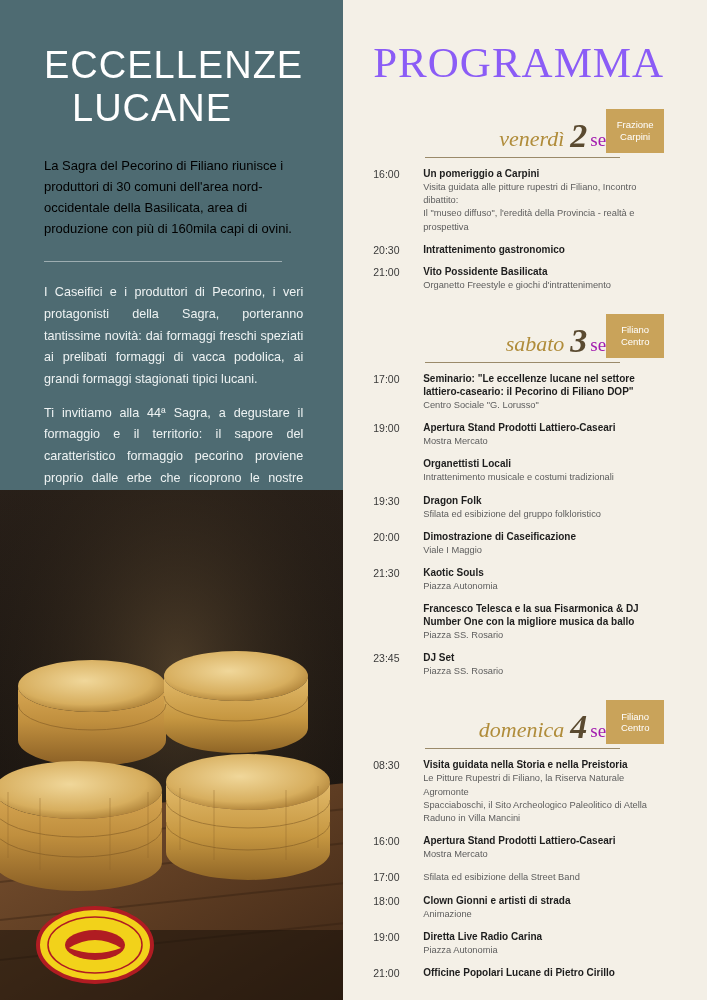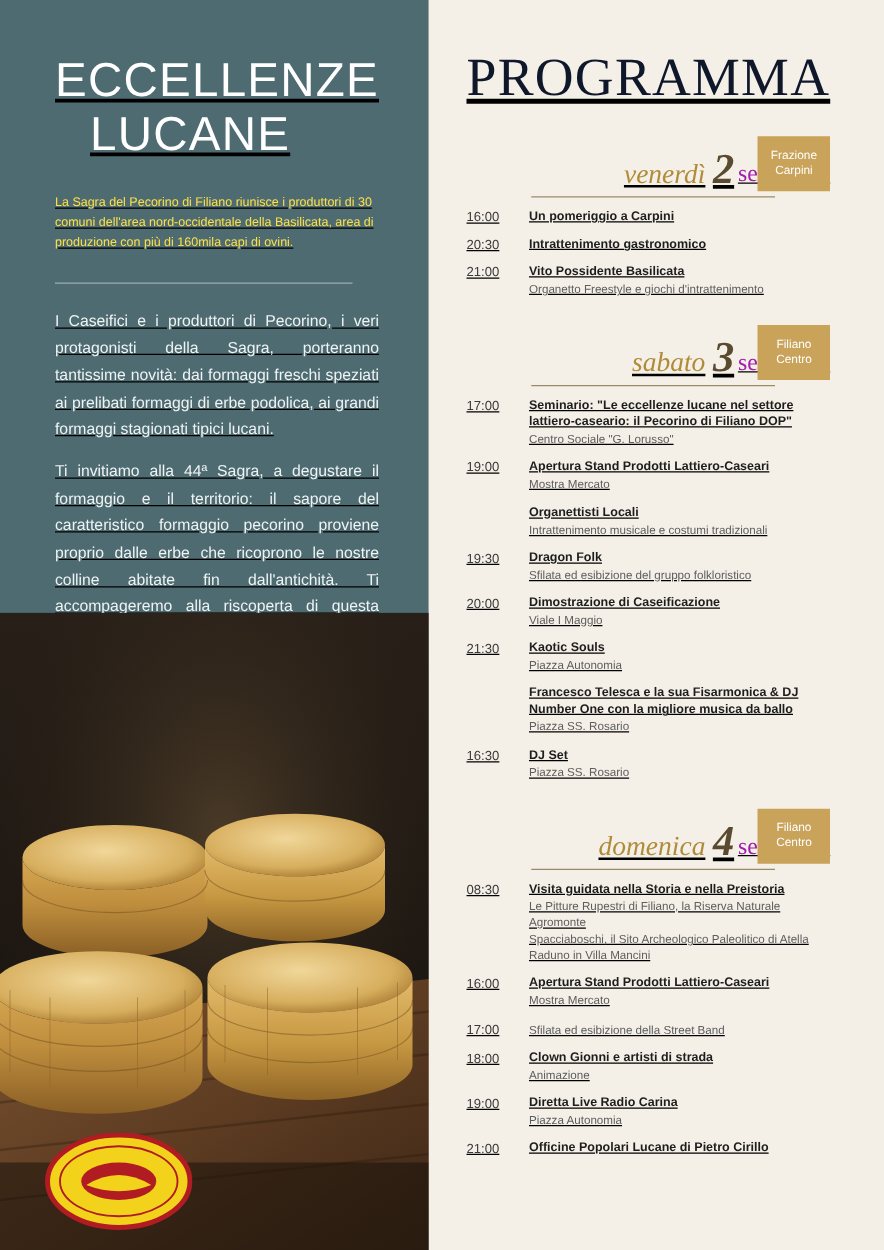--- a/index.html
+++ b/index.html
@@ -2,21 +2,21 @@
 <html><head>
 <meta charset="utf-8">
 <style>
   html,body{margin:0;padding:0;}
   body{
     width:707px;height:1000px;
     background:#f3efe6;
     font-family:"Liberation Sans", sans-serif;
     overflow:hidden;
   }
-  .page{position:relative;width:563px;height:1000px;display:flex;text-decoration:underline;}
+  .page{position:relative;width:563px;height:1000px;display:flex;}
 
   
   .left{
     width:355px;height:1000px;
     background:#4e6b72;
     position:relative;
     box-sizing:border-box;
   }
   .left-text{
     padding:44px 40px 0 44px;
@@ -25,23 +25,23 @@
   .title{
     font-size:38px;
     line-height:1.12;
     font-weight:400;
     letter-spacing:1px;
     margin:0 0 26px 0;
     color:#ffffff;
   }
   .title .l2{display:block;margin-left:28px;}
   .lead{
-    font-size:10px;
+    font-size:13px;
     line-height:1.62;
-    color:#fde047;
+    color:#000000;
     margin:3px 0 22px 0;
     font-weight:400;
   }
   .rule{
     width:238px;height:1px;background:rgba(255,255,255,.45);
     margin:6px 0 20px 0;
   }
   .body-copy{
     font-size:12.6px;
     line-height:1.72;
@@ -66,21 +66,21 @@
     width:352px;height:1000px;
     background:#f4f0e7;
     position:relative;
     box-sizing:border-box;
     padding:0 16px 0 30px;
   }
   .programma{
     font-family:"Liberation Serif", serif;
     font-size:43px;
     letter-spacing:1px;
-    color:#0f172a;
+    color:#8b5cf6;
     margin:38px 0 26px 0;
     font-weight:400;
   }
 
   
   .day{
     position:relative;
     margin:0 0 6px 0;
     height:44px;
   }
@@ -170,21 +170,21 @@
 <div class="page">
 
   <div class="left">
     <div class="left-text">
       <h1 class="title">
         <span>ECCELLENZE</span>
         <span class="l2">LUCANE</span>
       </h1>
       <p class="lead">La Sagra del Pecorino di Filiano riunisce i produttori di 30 comuni dell'area nord-occidentale della Basilicata, area di produzione con più di 160mila capi di ovini.</p>
       <div class="rule"></div>
-      <p class="body-copy">I Caseifici e i produttori di Pecorino, i veri protagonisti della Sagra, porteranno tantissime novità: dai formaggi freschi speziati ai prelibati formaggi di erbe podolica, ai grandi formaggi stagionati tipici lucani.</p>
+      <p class="body-copy">I Caseifici e i produttori di Pecorino, i veri protagonisti della Sagra, porteranno tantissime novità: dai formaggi freschi speziati ai prelibati formaggi di vacca podolica, ai grandi formaggi stagionati tipici lucani.</p>
       <p class="body-copy">Ti invitiamo alla 44ª Sagra, a degustare il formaggio e il territorio: il sapore del caratteristico formaggio pecorino proviene proprio dalle erbe che ricoprono le nostre colline abitate fin dall'antichità. Ti accompageremo alla riscoperta di questa terra con la Visita nella Storia e nella Preistoria.</p>
     </div>
 
     <div class="photo">
       <svg width="355" height="510" viewBox="0 0 355 510" xmlns="http://www.w3.org/2000/svg" aria-hidden="true">
         <defs>
           <linearGradient id="bgdark" x1="0" y1="0" x2="0" y2="1">
             <stop offset="0%" stop-color="#2a211a"></stop>
             <stop offset="60%" stop-color="#1d1712"></stop>
             <stop offset="100%" stop-color="#12100d"></stop>
@@ -284,20 +284,21 @@
             <div class="place-tag">
               <span>Frazione</span>
               <span>Carpini</span>
             </div>
           </div>
           <div class="events">
             <div class="ev">
               <div class="ev-time">16:00</div>
               <div class="ev-body">
                 <div class="ev-title">Un pomeriggio a Carpini</div>
+                <div class="ev-sub">Visita guidata alle pitture rupestri di Filiano, Incontro dibattito:<br>Il "museo diffuso", l'eredità della Provincia - realtà e prospettiva</div>
               </div>
             </div>
             <div class="ev">
               <div class="ev-time">20:30</div>
               <div class="ev-body">
                 <div class="ev-title">Intrattenimento gastronomico</div>
               </div>
             </div>
             <div class="ev">
               <div class="ev-time">21:00</div>
@@ -365,21 +366,21 @@
               </div>
             </div>
             <div class="ev no-time">
               <div class="ev-time"></div>
               <div class="ev-body">
                 <div class="ev-title">Francesco Telesca e la sua Fisarmonica &amp; DJ Number One con la migliore musica da ballo</div>
                 <div class="ev-sub">Piazza SS. Rosario</div>
               </div>
             </div>
             <div class="ev">
-              <div class="ev-time">16:30</div>
+              <div class="ev-time">23:45</div>
               <div class="ev-body">
                 <div class="ev-title">DJ Set</div>
                 <div class="ev-sub">Piazza SS. Rosario</div>
               </div>
             </div>
           </div>
         </div>
         <div>
           <div class="day">
             <div class="day-line">

